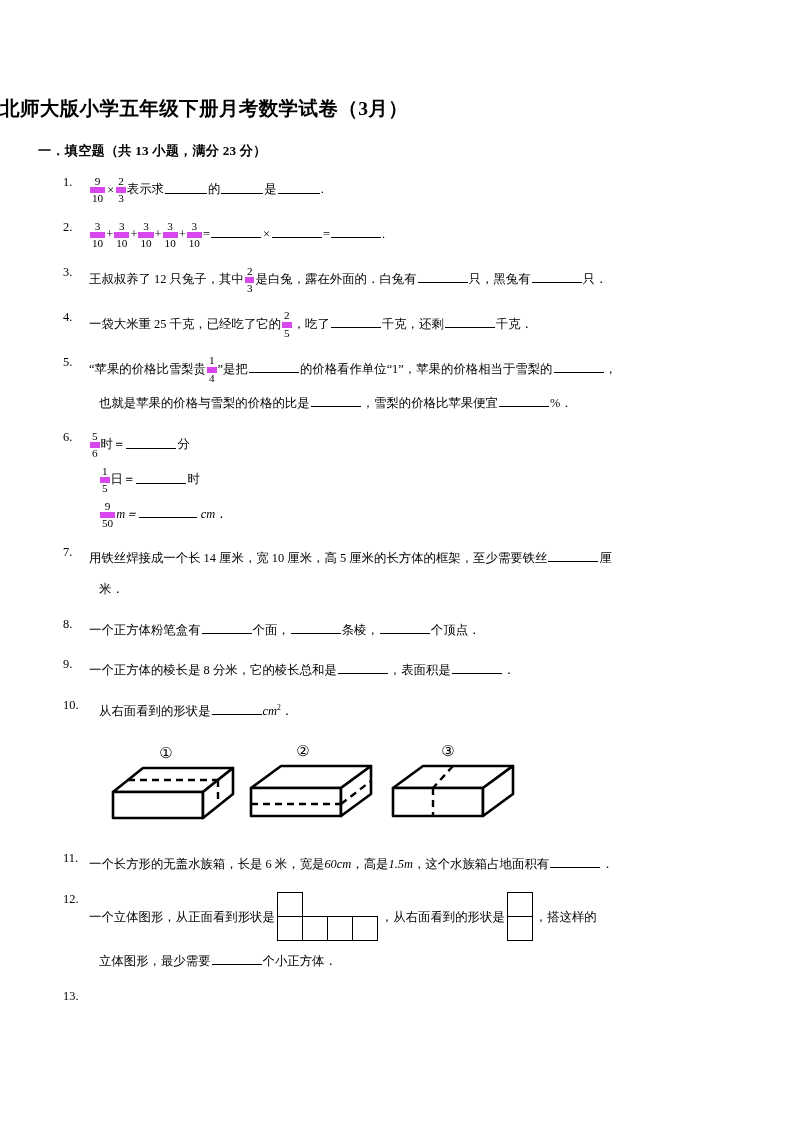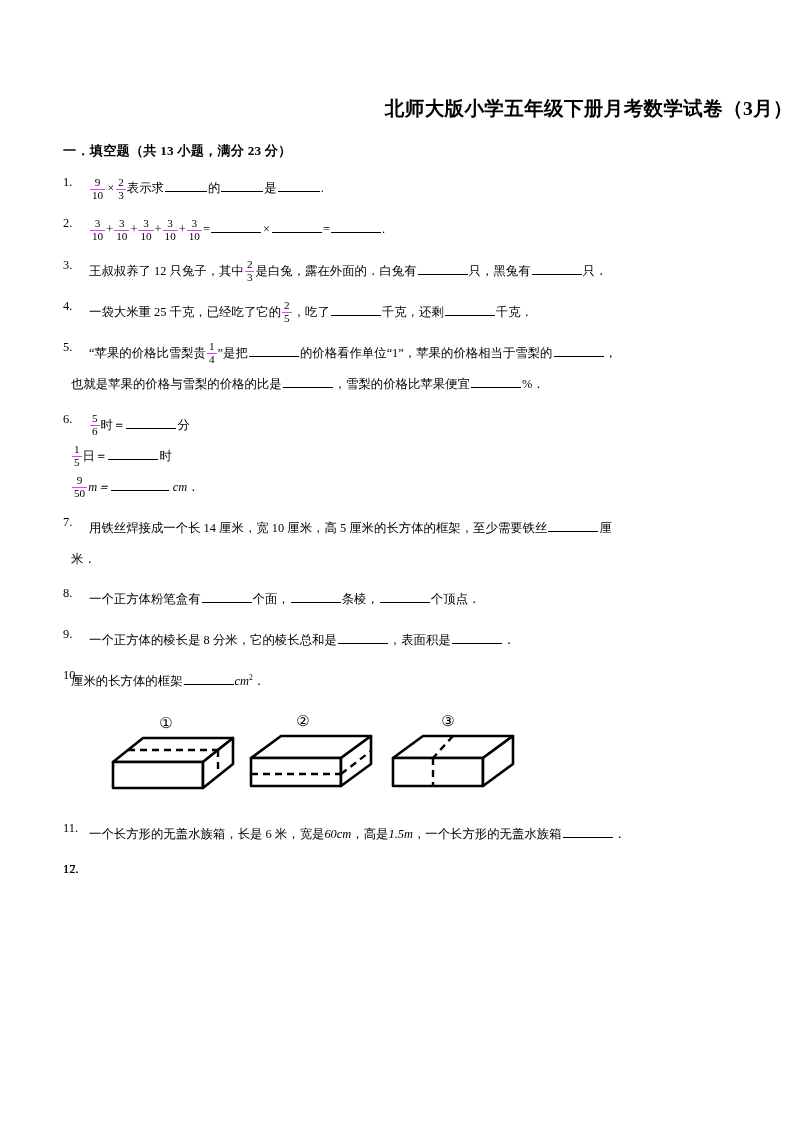--- a/index.html
+++ b/index.html
@@ -16,33 +16,33 @@
     overflow: hidden;
   }
   .page {
     position: relative;
     width: 793px;
     height: 1122px;
     box-sizing: border-box;
     padding: 0;
   }
   .title {
-    text-align: right;
+    text-align: left;
     font-size: 19.5px;
     font-weight: bold;
     letter-spacing: 0.4px;
     margin: 0;
     padding-top: 97px;
     line-height: 1.25;
   }
   .section-head {
     font-size: 13.2px;
     font-weight: bold;
     margin: 0;
-    padding-left: 63px;
+    padding-left: 38px;
     padding-top: 21px;
     letter-spacing: 0.2px;
   }
   .qlist {
     margin: 0;
     padding: 0;
     list-style: none;
   }
   .q {
     position: relative;
@@ -59,42 +59,42 @@
     width: 26px;
     text-align: left;
     font-size: 12.4px;
   }
   .qbody {
     margin-left: 26px;
     line-height: 2.0;
     text-align: left;
   }
   .line2 {
-    margin-left: 8px;
+    margin-left: 36px;
     line-height: 2.0;
     margin-top: 6px;
   }
   
   .frac {
     display: inline-block;
     vertical-align: middle;
     text-align: center;
     font-size: 11.2px;
     line-height: 1.02;
     margin: 0 1px;
     position: relative;
     top: -0.5px;
   }
   .frac .num {
     display: block;
     padding: 0 2px;
   }
   .frac .den {
     display: block;
-    border-top: 1px solid #d946ef;
+    border-top: 6px solid #d946ef;
     padding: 0 2px;
   }
   .blank {
     display: inline-block;
     border-bottom: 1px solid #000;
     height: 0.92em;
     margin: 0 1px;
     vertical-align: baseline;
   }
   .b-sm { width: 42px; }
@@ -220,21 +220,21 @@
     <div class="q">
       <span class="qnum">9.</span>
       <div class="qbody">
         <span>一个正方体的棱长是 8 分米，它的棱长总和是</span><span class="blank b-md"></span><span>，表面积是</span><span class="blank b-md"></span><span>．</span>
       </div>
     </div>
 
     <div class="q">
       <span class="qnum">10.</span>
       <div class="line2">
-        <span>厘米的长方体的框架</span><span class="blank b-md"></span><span class="ital">cm</span><sup>2</sup><span>．</span>
+        <span>从右面看到的形状是</span><span class="blank b-md"></span><span class="ital">cm</span><sup>2</sup><span>．</span>
       </div>
 
       <div class="fig-cuboids">
         <svg width="500" height="100" viewBox="0 0 500 100">
 
           <g fill="none" stroke="#000" stroke-width="2.6" stroke-linejoin="round">
             <polygon points="10,58 40,34 130,34 100,58" fill="#fff"></polygon>
             <polygon points="10,58 100,58 100,84 10,84" fill="#fff"></polygon>
             <polygon points="100,58 130,34 130,60 100,84" fill="#fff"></polygon>
             <line x1="25" y1="46" x2="115" y2="46" stroke-dasharray="7,5" stroke-width="2.4"></line>
@@ -259,26 +259,41 @@
             <line x1="330" y1="54" x2="330" y2="82" stroke-dasharray="7,5" stroke-width="2.4"></line>
           </g>
           <text x="345" y="22" font-family="'Liberation Serif',serif" font-size="15" text-anchor="middle">③</text>
         </svg>
       </div>
     </div>
 
     <div class="q">
       <span class="qnum">11.</span>
       <div class="qbody">
-        <span>一个长方形的无盖水族箱，长是 6 米，宽是</span><span class="ital">60cm</span><span>，高是</span><span class="ital">1.5m</span><span>，一个长方形的无盖水族箱</span><span class="blank b-md"></span><span>．</span>
+        <span>一个长方形的无盖水族箱，长是 6 米，宽是</span><span class="ital">60cm</span><span>，高是</span><span class="ital">1.5m</span><span>，这个水族箱占地面积有</span><span class="blank b-md"></span><span>．</span>
       </div>
     </div>
 
     <div class="q">
       <span class="qnum">12.</span>
-    </div>
-
-    <div class="q">
-      <span class="qnum">17.</span>
+      <div class="qbody">
+        <span>一个立体图形，从正面看到形状是</span><span class="shape-inline shape-front">
+          <span class="cell" style="left:0px;  top:0px;  width:26px; height:25px;"></span>
+          <span class="cell" style="left:0px;  top:24px; width:26px; height:25px;"></span>
+          <span class="cell" style="left:25px; top:24px; width:26px; height:25px;"></span>
+          <span class="cell" style="left:50px; top:24px; width:26px; height:25px;"></span>
+          <span class="cell" style="left:75px; top:24px; width:26px; height:25px;"></span>
+        </span><span>，从右面看到的形状是</span><span class="shape-inline shape-right">
+          <span class="cell" style="left:0px; top:0px;  width:26px; height:25px;"></span>
+          <span class="cell" style="left:0px; top:24px; width:26px; height:25px;"></span>
+        </span><span>，搭这样的</span>
+      </div>
+      <div class="line2">
+        <span>立体图形，最少需要</span><span class="blank b-md"></span><span>个小正方体．</span>
+      </div>
+    </div>
+
+    <div class="q">
+      <span class="qnum">13.</span>
     </div>
 
   </div>
 </div>
 
 </body></html>

